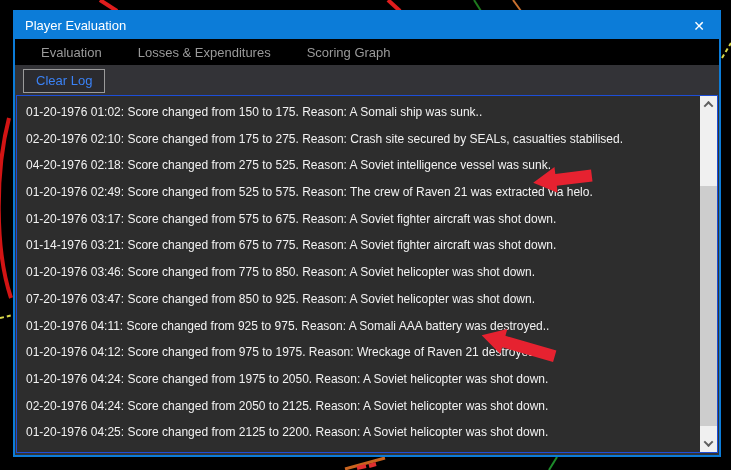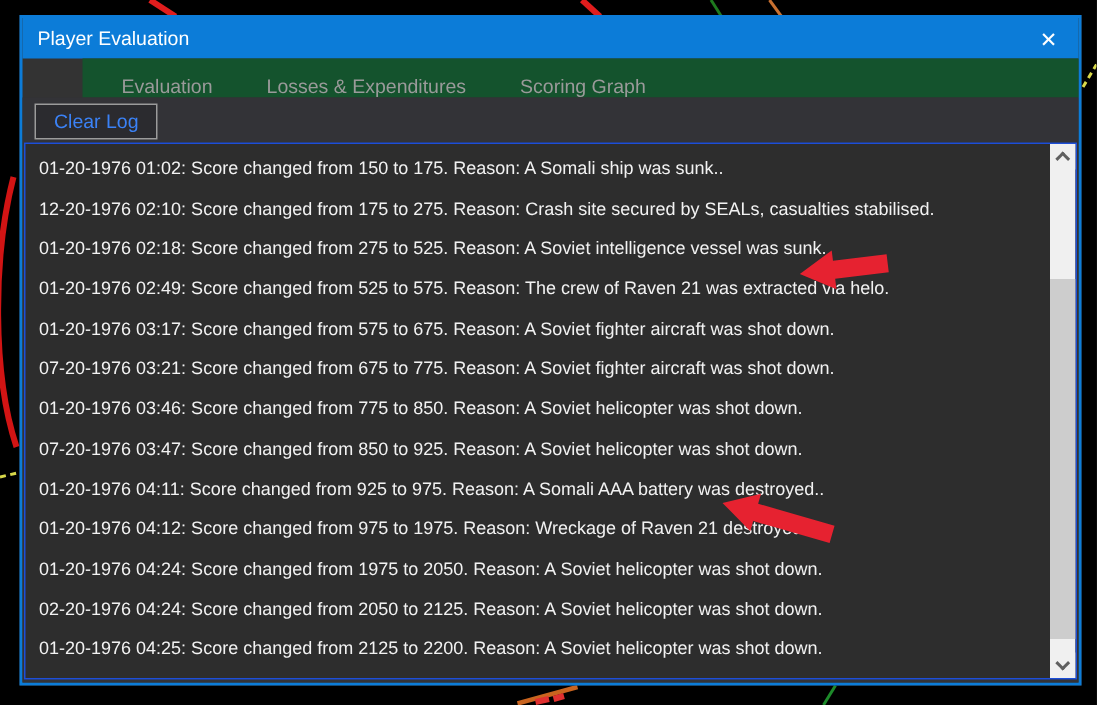--- a/index.html
+++ b/index.html
@@ -14,22 +14,22 @@
     background:#333333; border:2px solid #0c7cd8; z-index:2;
     display:flex; flex-direction:column; }
 
   .titlebar { height:27px; background:#0c7cd8; display:flex; align-items:center;
     padding-left:10px; flex:0 0 auto; }
   .titlebar .title { color:#ffffff; font-size:13px; }
   .close-btn { margin-left:auto; width:40px; height:27px; display:flex;
     align-items:center; justify-content:center; color:#ffffff; font-size:14px;
     cursor:default; }
 
-  .tabbar { height:26px; background:#14532d; display:flex; align-items:flex-end;
-    padding-left:8px; flex:0 0 auto;margin-left:40px; }
+  .tabbar { height:26px; background:#000000; display:flex; align-items:center;
+    padding-left:8px; flex:0 0 auto; }
   .tab { color:#9a9a9a; font-size:13px; padding:0 18px; display:flex;
     align-items:center; white-space:nowrap; }
   .tab.active { background:#3a3a3e; color:#f2f2f2; }
 
   .content { flex:1 1 auto; background:#333337; display:flex; flex-direction:column;
     position:relative; }
 
   .toolbar { height:30px; flex:0 0 auto; display:flex; align-items:center; }
   .btn { margin-left:8px; margin-top:2px; background:#2b2b2f; border:1px solid #9b9b9b;
     color:#3b82f6; font-size:13px; padding:3px 12px 4px 12px; }
@@ -88,25 +88,25 @@
     </div>
 
   <div class="content">
     <div class="toolbar">
       <button class="btn">Clear Log</button>
     </div>
 
     <div class="log-panel">
       <div class="log-list" id="log-list">
           <div class="log-row">01-20-1976 01:02: Score changed from 150 to 175. Reason: A Somali ship was sunk..</div>
-          <div class="log-row">12-20-1976 02:10: Score changed from 175 to 275. Reason: Crash site secured by SEALs, casualties stabilised.</div>
-          <div class="log-row">01-20-1976 02:18: Score changed from 275 to 525. Reason: A Soviet intelligence vessel was sunk.</div>
+          <div class="log-row">02-20-1976 02:10: Score changed from 175 to 275. Reason: Crash site secured by SEALs, casualties stabilised.</div>
+          <div class="log-row">04-20-1976 02:18: Score changed from 275 to 525. Reason: A Soviet intelligence vessel was sunk.</div>
           <div class="log-row">01-20-1976 02:49: Score changed from 525 to 575. Reason: The crew of Raven 21 was extracted via helo.</div>
           <div class="log-row">01-20-1976 03:17: Score changed from 575 to 675. Reason: A Soviet fighter aircraft was shot down.</div>
-          <div class="log-row">07-20-1976 03:21: Score changed from 675 to 775. Reason: A Soviet fighter aircraft was shot down.</div>
+          <div class="log-row">01-14-1976 03:21: Score changed from 675 to 775. Reason: A Soviet fighter aircraft was shot down.</div>
           <div class="log-row">01-20-1976 03:46: Score changed from 775 to 850. Reason: A Soviet helicopter was shot down.</div>
           <div class="log-row">07-20-1976 03:47: Score changed from 850 to 925. Reason: A Soviet helicopter was shot down.</div>
           <div class="log-row">01-20-1976 04:11: Score changed from 925 to 975. Reason: A Somali AAA battery was destroyed..</div>
           <div class="log-row">01-20-1976 04:12: Score changed from 975 to 1975. Reason: Wreckage of Raven 21 destroyed.</div>
           <div class="log-row">01-20-1976 04:24: Score changed from 1975 to 2050. Reason: A Soviet helicopter was shot down.</div>
           <div class="log-row">02-20-1976 04:24: Score changed from 2050 to 2125. Reason: A Soviet helicopter was shot down.</div>
           <div class="log-row">01-20-1976 04:25: Score changed from 2125 to 2200. Reason: A Soviet helicopter was shot down.</div>
         </div>
 
       <div class="scrollbar">

